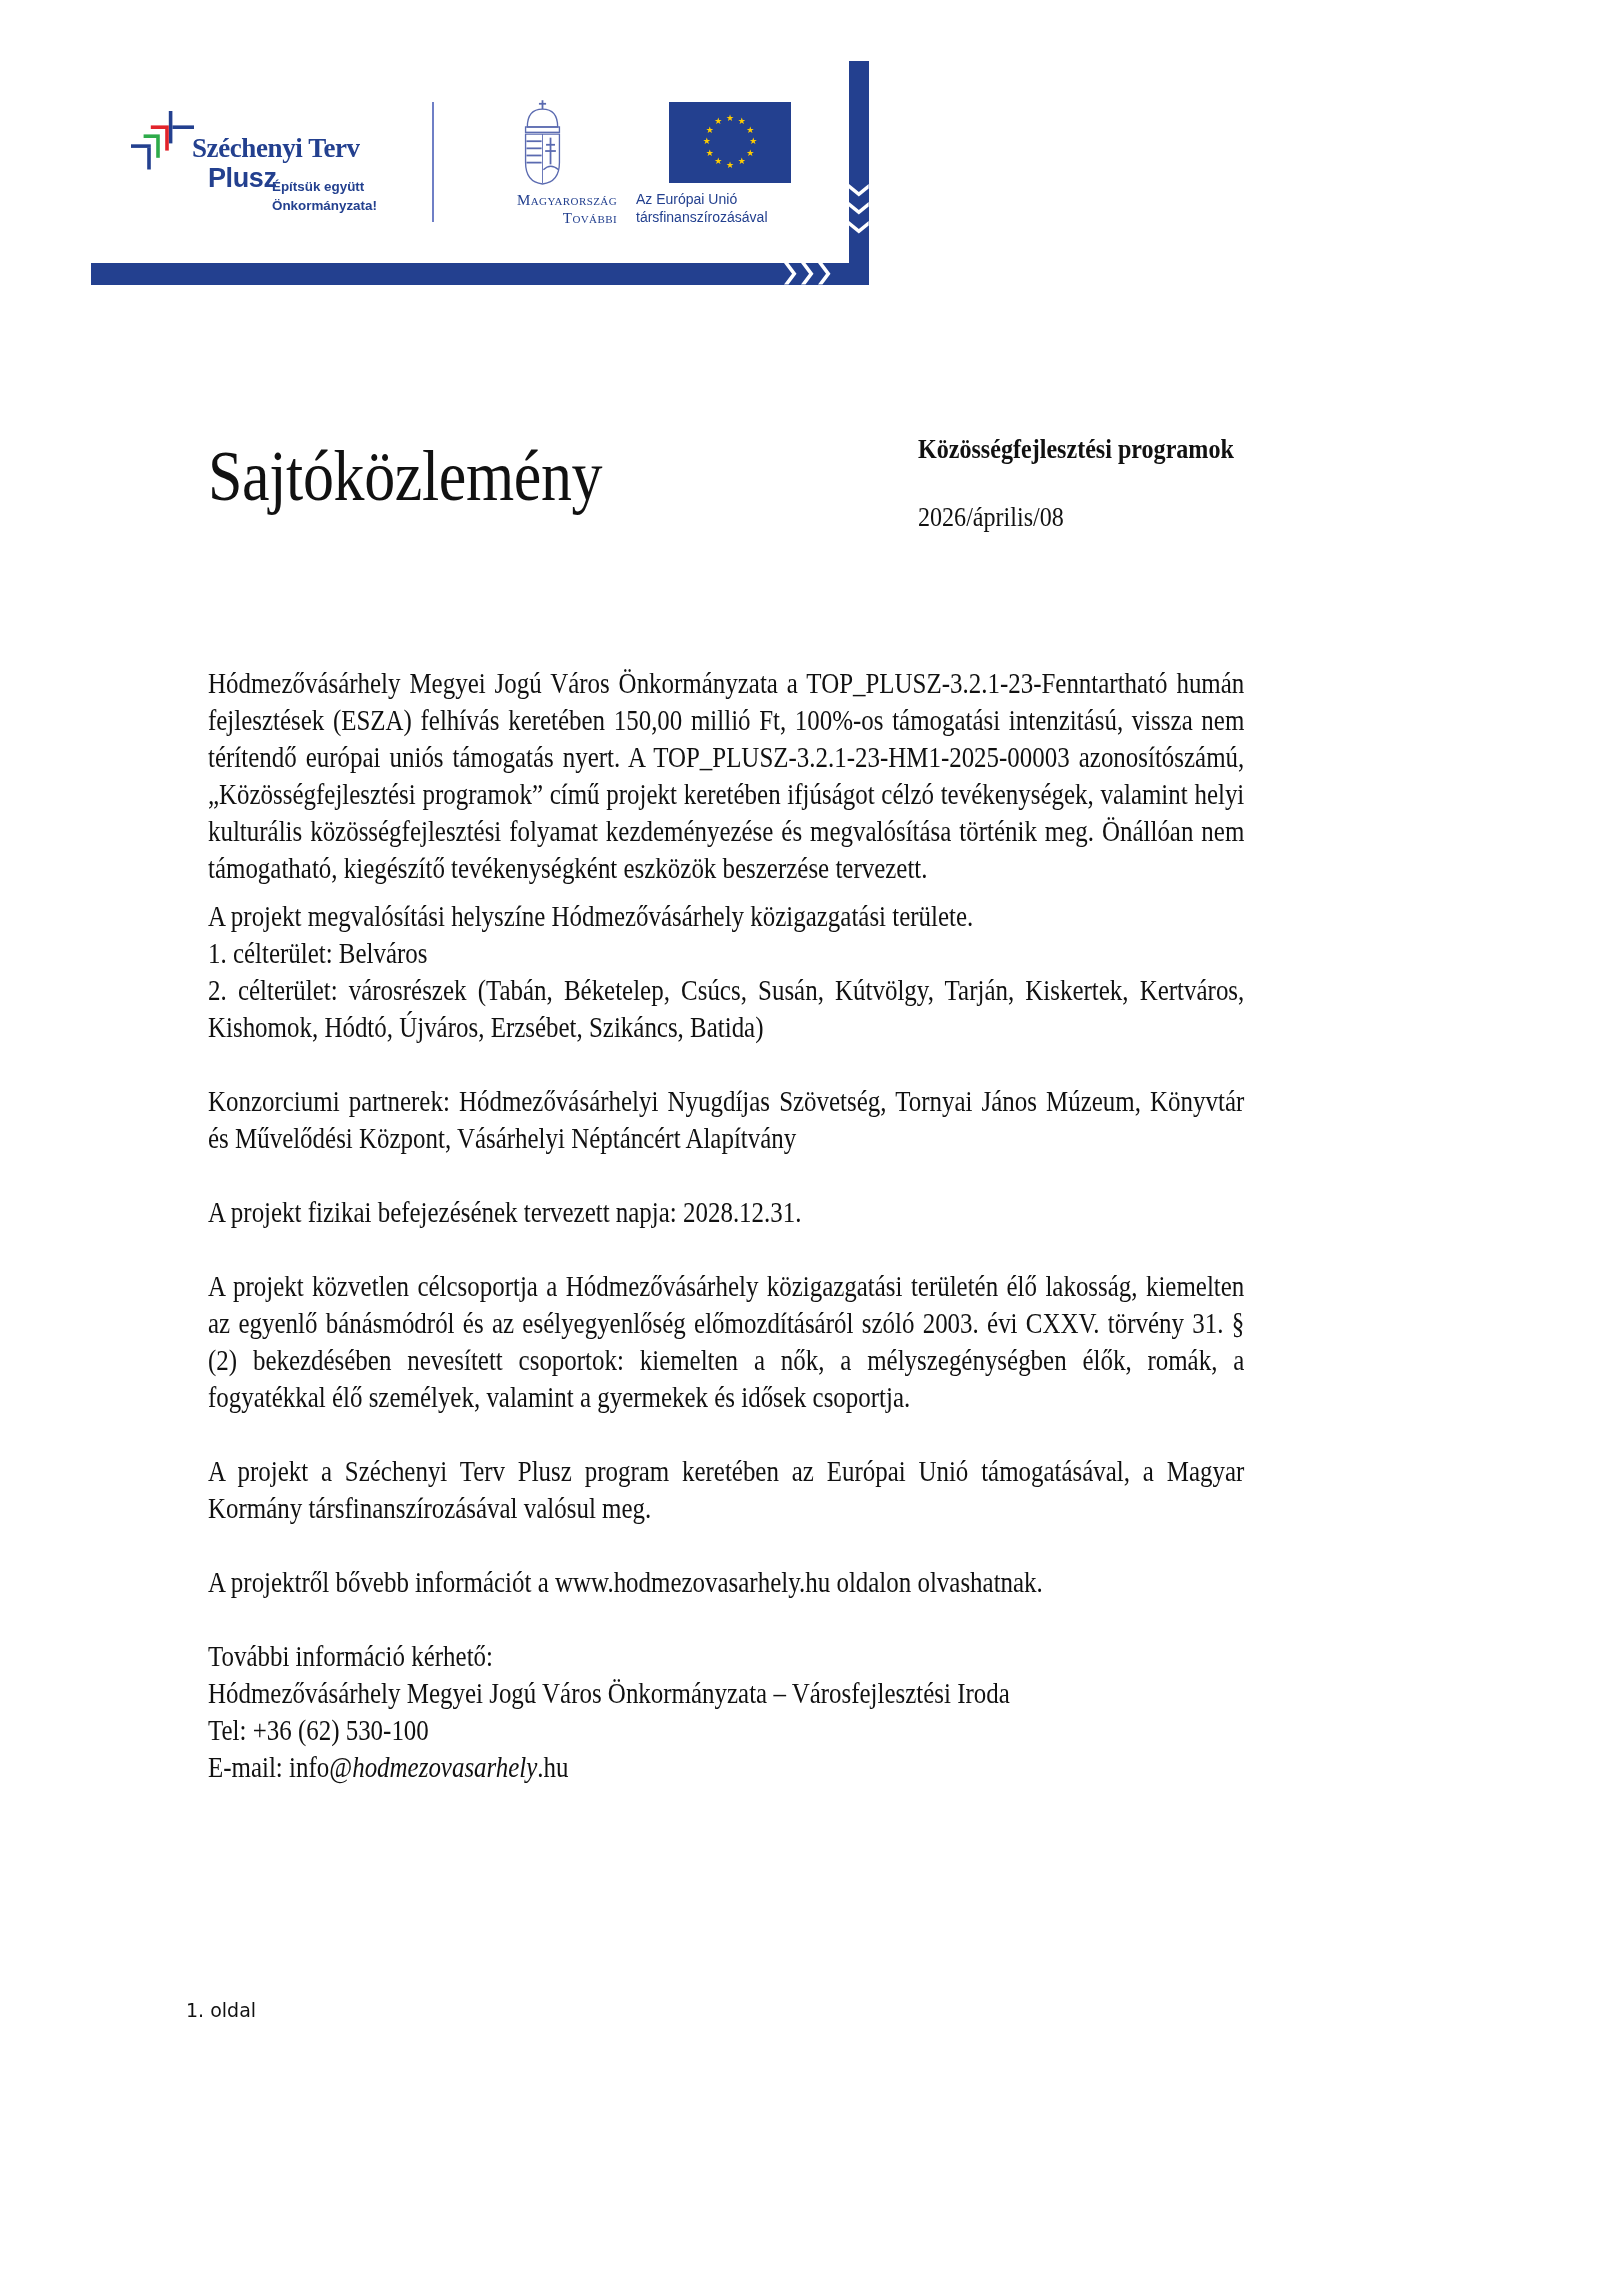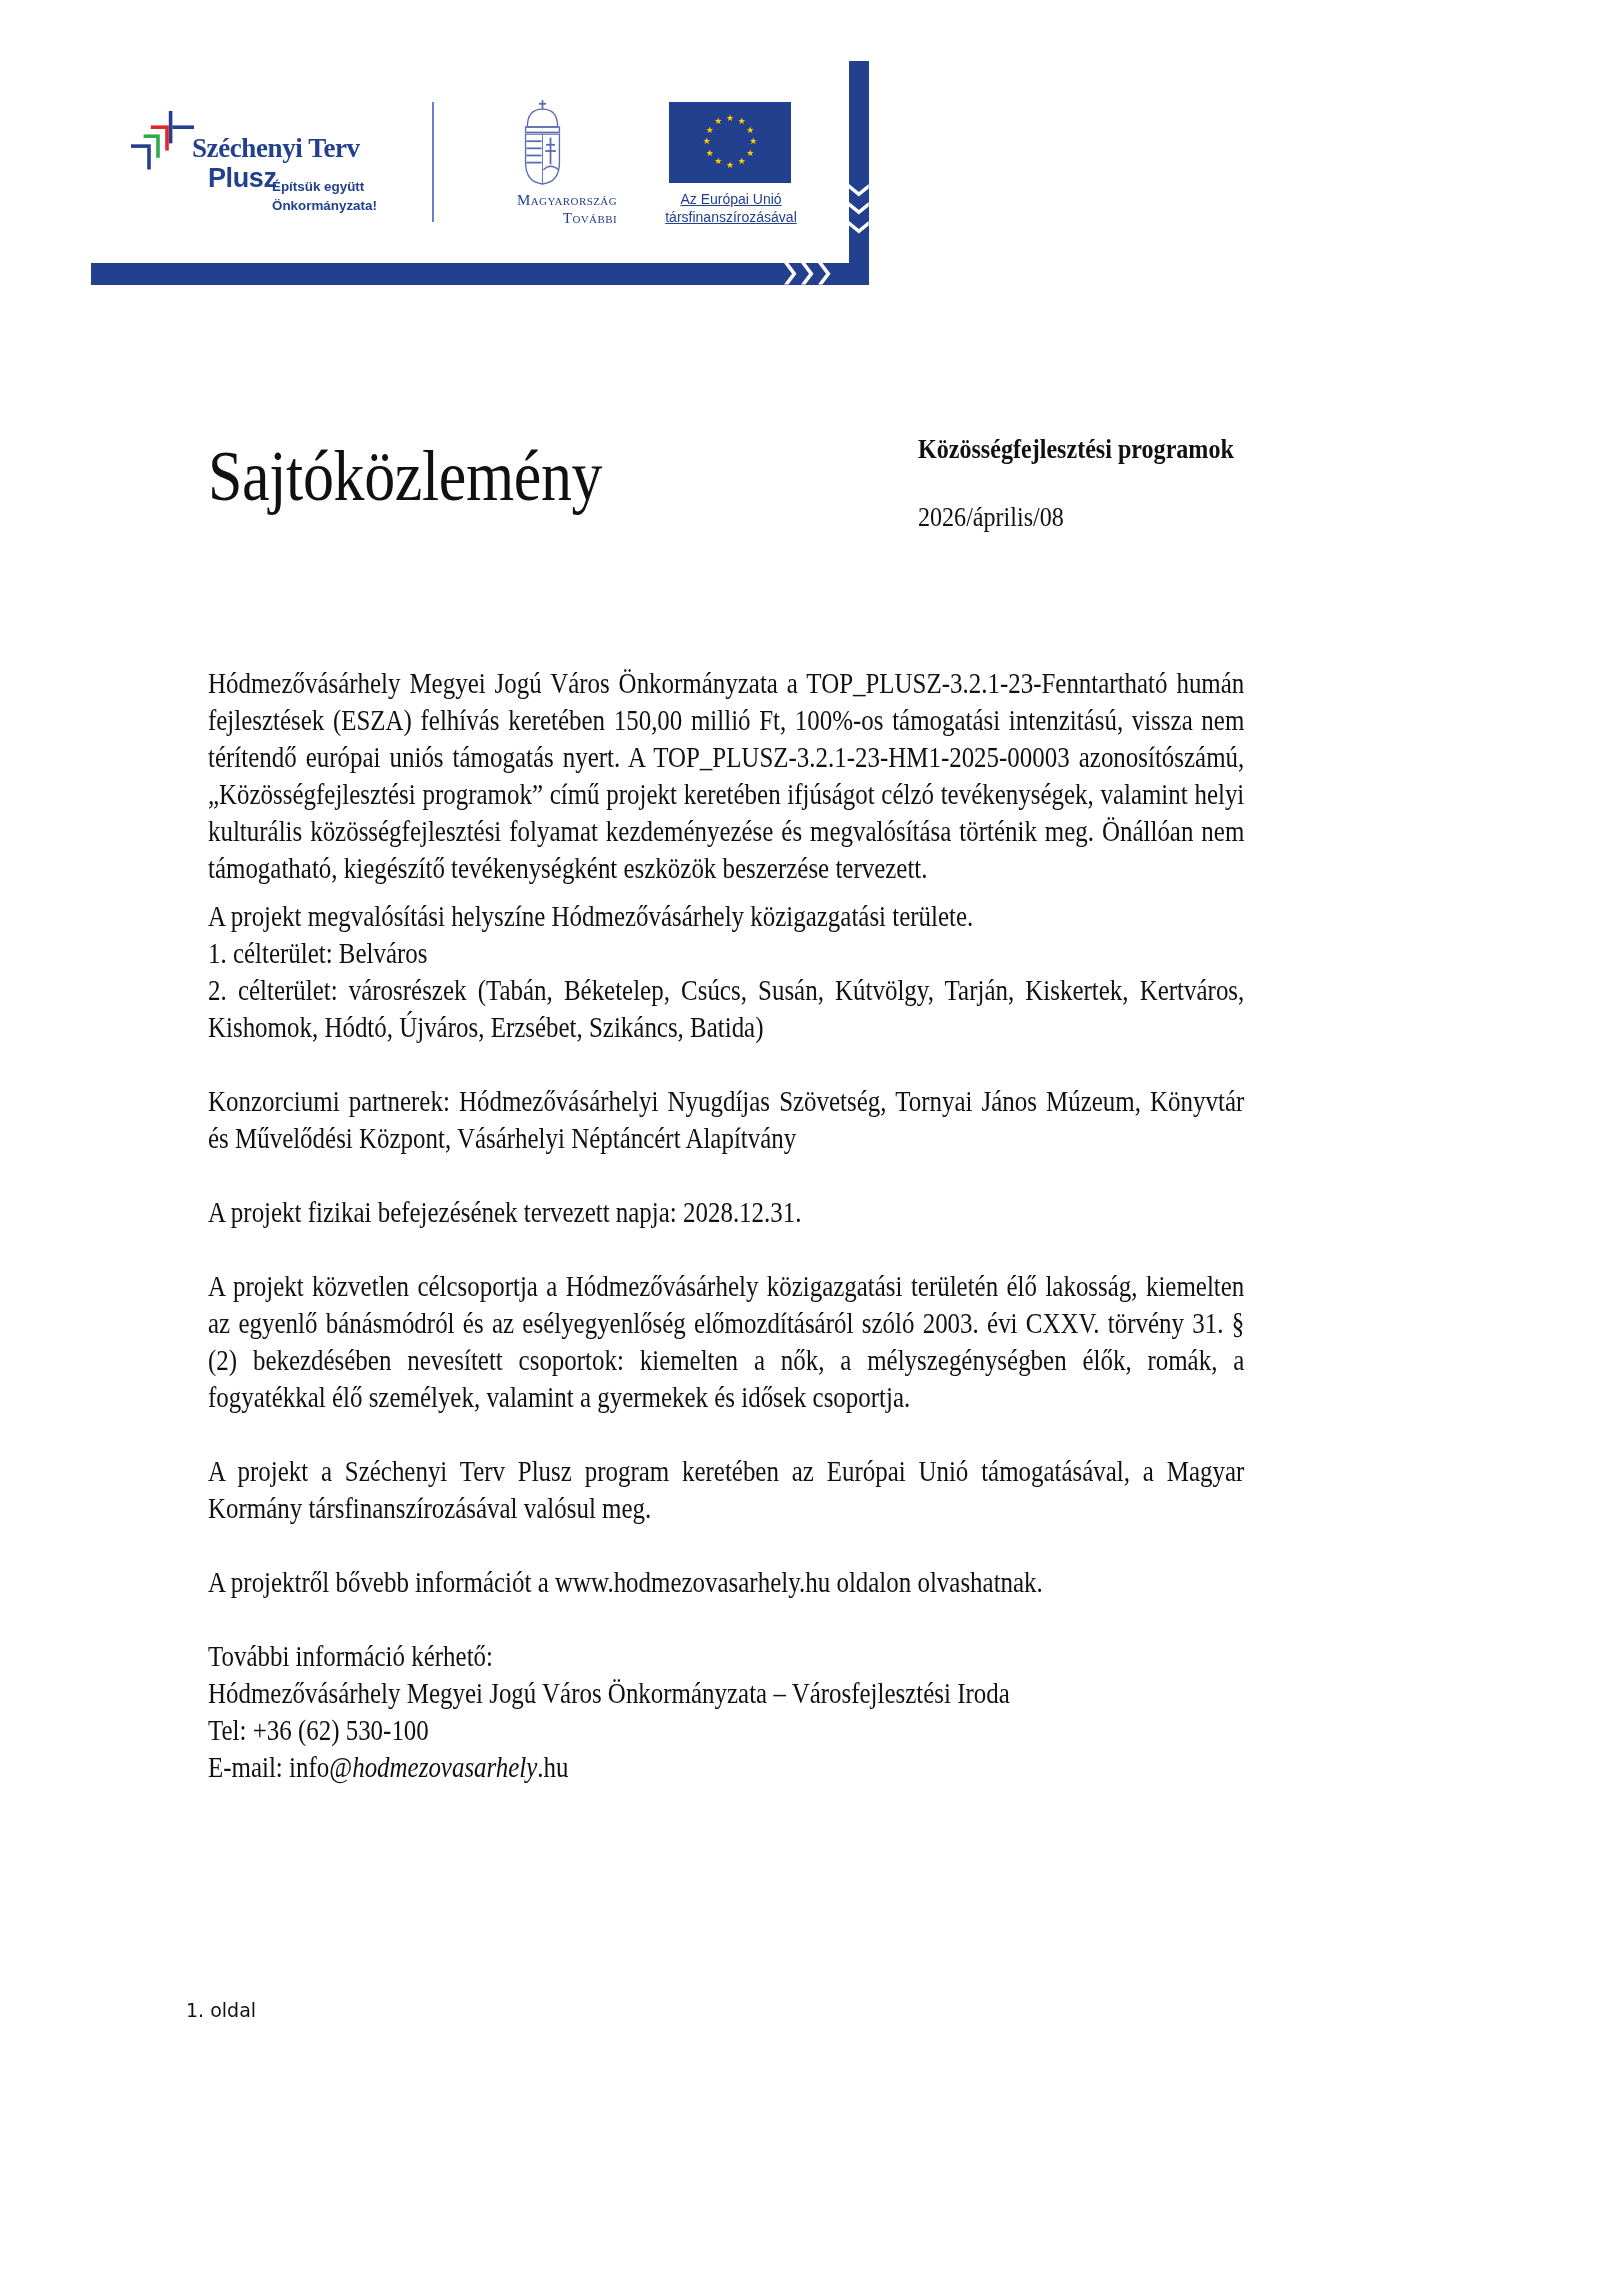--- a/index.html
+++ b/index.html
@@ -14,21 +14,21 @@
   .szt-title { position: absolute; left: 192px; top: 134px; font-family: Liberation Serif, serif; font-weight: bold; color: #23408f; font-size: 27px; letter-spacing: -0.4px; line-height: 29px; white-space: nowrap; }
   .szt-plusz { position: absolute; left: 192px; top: 164px; font-family: "Liberation Sans", "DejaVu Sans", sans-serif; font-weight: bold; color: #23408f; font-size: 27px; letter-spacing: -0.4px; line-height: 29px; margin-left: 16px; }
   .szt-slogan { position: absolute; left: 272px; top: 177px; font-family: "Liberation Sans", "DejaVu Sans", sans-serif; color: #23408f; font-size: 13.4px; line-height: 19px; font-weight: bold; white-space: nowrap; }
 
   .sep { position: absolute; left: 432px; top: 102px; width: 1.8px; height: 120px; background: #6f7fc6; }
 
   .crest { position: absolute; left: 522px; top: 100px; width: 41px; height: 86px; }
   .gov-text { position: absolute; left: 467px; top: 191px; width: 150px; text-align: right; font-family: "Liberation Serif", "DejaVu Serif", serif; color: #23408f; font-size: 15px; line-height: 18px; letter-spacing: 0.4px; font-variant: small-caps; }
 
   .eu-flag { position: absolute; left: 669px; top: 102px; width: 122px; height: 81px; background: #23408f; }
-  .eu-text { position: absolute; left: 636px; top: 190px; width: 190px; text-align: center; font-family: "Liberation Sans", "DejaVu Sans", sans-serif; color: #23408f; font-size: 14px; line-height: 18px; text-decoration: underline; }
+  .eu-text { position: absolute; left: 636px; top: 190px; width: 190px; text-align: left; font-family: "Liberation Sans", "DejaVu Sans", sans-serif; color: #23408f; font-size: 14px; line-height: 18px; }
 
   
   .doc-title { position: absolute; left: 208px; top: 433px; font-size: 72px; line-height: 86px; transform: scaleX(0.86); transform-origin: left top; white-space: nowrap; letter-spacing: -0.4px; }
   .program-name { position: absolute; left: 918px; top: 432px; font-size: 28px; font-weight: bold; line-height: 34px; transform: scaleX(0.86); transform-origin: left top; white-space: nowrap; }
   .doc-date { position: absolute; left: 918px; top: 500px; font-size: 28px; line-height: 34px; transform: scaleX(0.86); transform-origin: left top; white-space: nowrap; }
 
   
   .body { position: absolute; left: 208px; top: 665px; width: 1205px; transform: scaleX(0.86); transform-origin: left top; font-size: 29px; line-height: 37px; }
   .body p { margin: 0; }
   .justify { text-align: justify; }

